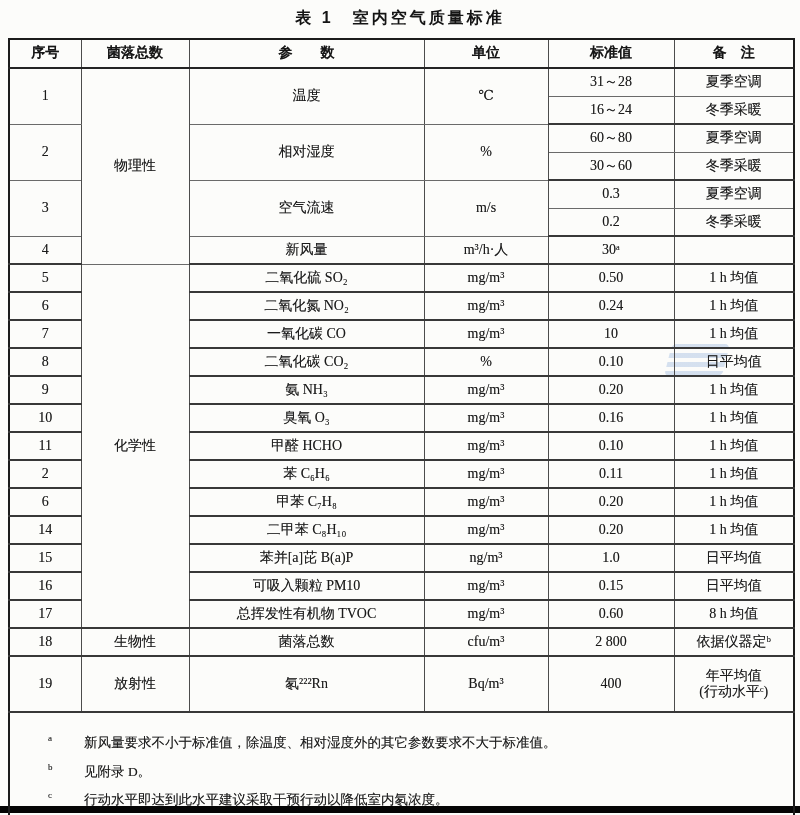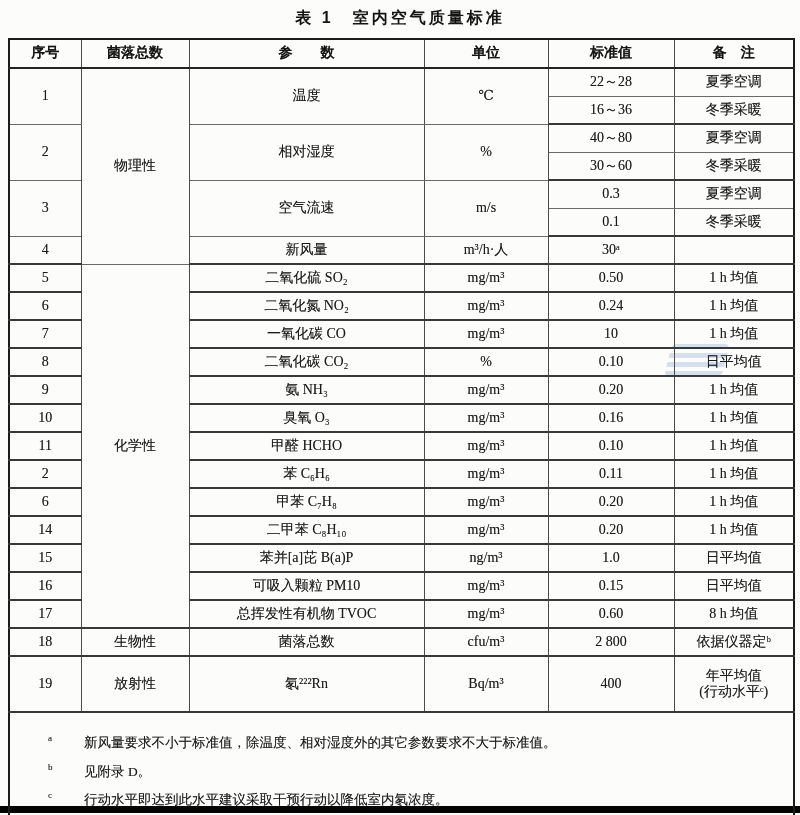--- a/index.html
+++ b/index.html
@@ -115,49 +115,49 @@
       <th>单位</th>
       <th>标准值</th>
       <th>备　注</th>
     </tr>
 
     <tr class="sub">
       <td rowspan="2">1</td>
       <td rowspan="7">物理性</td>
       <td rowspan="2">温度</td>
       <td rowspan="2">℃</td>
-      <td>22～28</td>
+      <td>31～28</td>
       <td>夏季空调</td>
     </tr>
     <tr>
-      <td>16～36</td>
+      <td>16～24</td>
       <td>冬季采暖</td>
     </tr>
 
     <tr class="sub">
       <td rowspan="2">2</td>
       <td rowspan="2">相对湿度</td>
       <td rowspan="2">%</td>
-      <td>40～80</td>
+      <td>60～80</td>
       <td>夏季空调</td>
     </tr>
     <tr>
       <td>30～60</td>
       <td>冬季采暖</td>
     </tr>
 
     <tr class="sub">
       <td rowspan="2">3</td>
       <td rowspan="2">空气流速</td>
       <td rowspan="2">m/s</td>
       <td>0.3</td>
       <td>夏季空调</td>
     </tr>
     <tr>
-      <td>0.1</td>
+      <td>0.2</td>
       <td>冬季采暖</td>
     </tr>
 
     <tr>
       <td>4</td>
       <td>新风量</td>
       <td>m³/h·人</td>
       <td>30ᵃ</td>
       <td></td>
     </tr>

